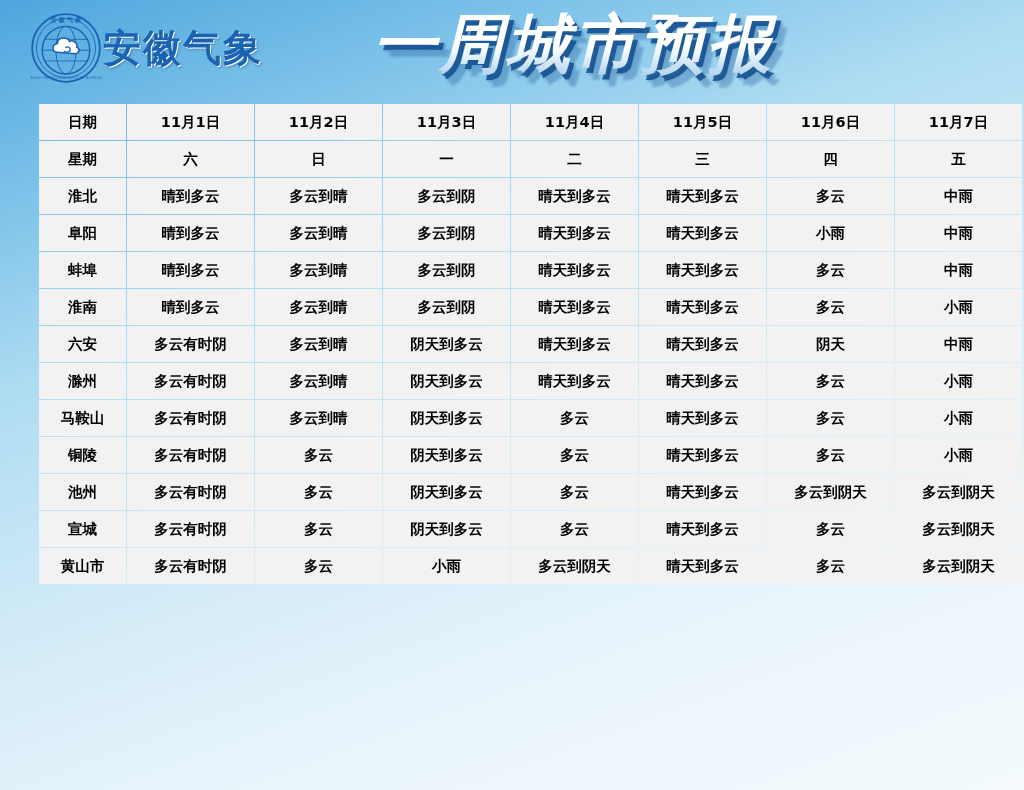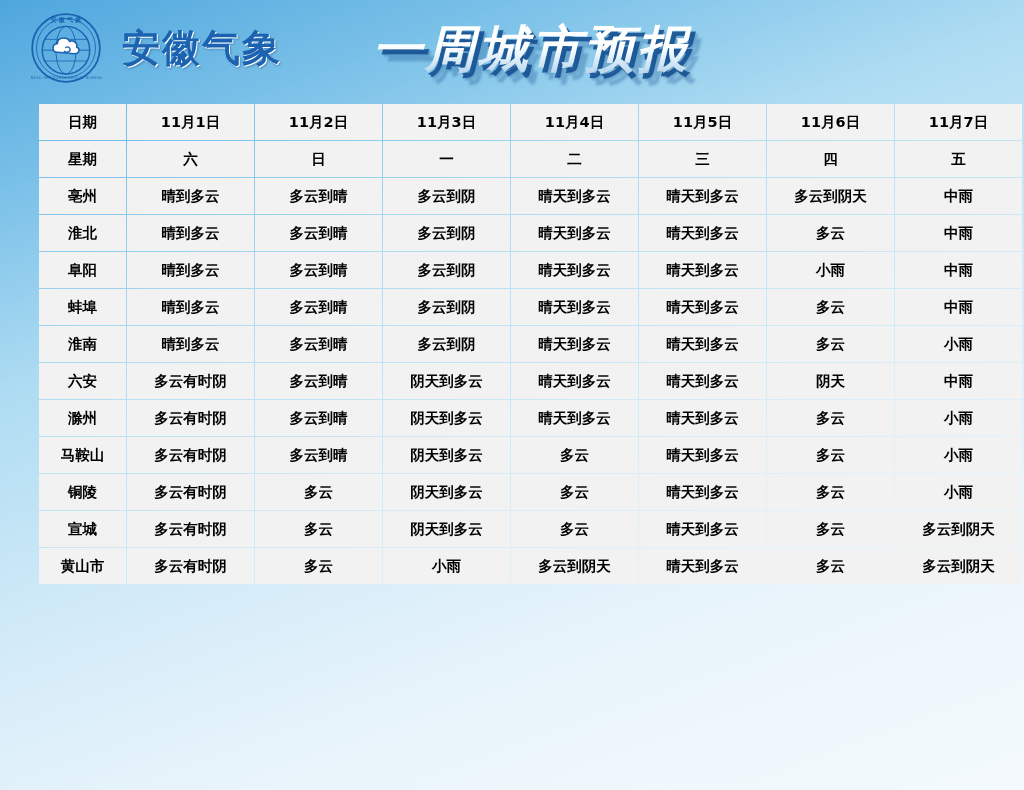--- a/index.html
+++ b/index.html
@@ -20,21 +20,21 @@
     position: absolute;
     left: 0; top: 0;
     width: 1024px;
     height: 98px;
   }
   #brand {
     position: absolute;
     left: 30px; top: 12px;
     display: flex;
     align-items: center;
-    gap: 20px;
+    gap: 1px;
   }
   #logo {
     width: 72px;
     height: 72px;
     flex: 0 0 auto;
   }
   #brand-name {
     font-family: "DejaVu Serif", "Liberation Serif", serif;
     font-weight: bold;
     font-size: 38px;
@@ -43,24 +43,24 @@
     text-shadow: 1px 1px 0 #ffffff, 2px 2px 2px rgba(12,60,110,.35);
     white-space: nowrap;
   }
   #title-wrap {
     position: absolute;
     left: 372px; top: 6px;
     width: 480px;
     height: 86px;
   }
   #title {
-    font-family: Liberation Serif, serif;
+    font-family: Liberation Mono, monospace;
     font-weight: bold;
     font-style: italic;
-    font-size: 50px;
+    font-size: 64px;
     line-height: 86px;
     letter-spacing: 3px;
     white-space: nowrap;
     background: linear-gradient(180deg, #ffffff 0%, #ffffff 46%, #e8f3fb 58%, #bcd9ef 76%, #9cc6e6 100%);
     -webkit-background-clip: text;
     background-clip: text;
     color: transparent;
     -webkit-text-fill-color: transparent;
     filter: drop-shadow(4px 5px 0 rgba(21,79,144,.88)) drop-shadow(6px 7px 1px rgba(21,79,144,.35));
   }
@@ -173,30 +173,20 @@
           <td class="city">星期</td>
           <td>六</td>
           <td>日</td>
           <td>一</td>
           <td>二</td>
           <td>三</td>
           <td>四</td>
           <td>五</td>
         </tr>
         <tr>
-          <td class="city">亳州</td>
-          <td>晴到多云</td>
-          <td>多云到晴</td>
-          <td>多云到阴</td>
-          <td>晴天到多云</td>
-          <td>晴天到多云</td>
-          <td>多云到阴天</td>
-          <td class="mid">中雨</td>
-        </tr>
-        <tr>
           <td class="city">淮北</td>
           <td>晴到多云</td>
           <td>多云到晴</td>
           <td>多云到阴</td>
           <td>晴天到多云</td>
           <td>晴天到多云</td>
           <td>多云</td>
           <td class="mid">中雨</td>
         </tr>
         <tr>
@@ -261,20 +251,30 @@
         </tr>
         <tr>
           <td class="city">铜陵</td>
           <td>多云有时阴</td>
           <td>多云</td>
           <td>阴天到多云</td>
           <td>多云</td>
           <td>晴天到多云</td>
           <td>多云</td>
           <td class="light">小雨</td>
+        </tr>
+        <tr>
+          <td class="city">池州</td>
+          <td>多云有时阴</td>
+          <td>多云</td>
+          <td>阴天到多云</td>
+          <td>多云</td>
+          <td>晴天到多云</td>
+          <td>多云到阴天</td>
+          <td>多云到阴天</td>
         </tr>
         <tr>
           <td class="city">宣城</td>
           <td>多云有时阴</td>
           <td>多云</td>
           <td>阴天到多云</td>
           <td>多云</td>
           <td>晴天到多云</td>
           <td>多云</td>
           <td>多云到阴天</td>

